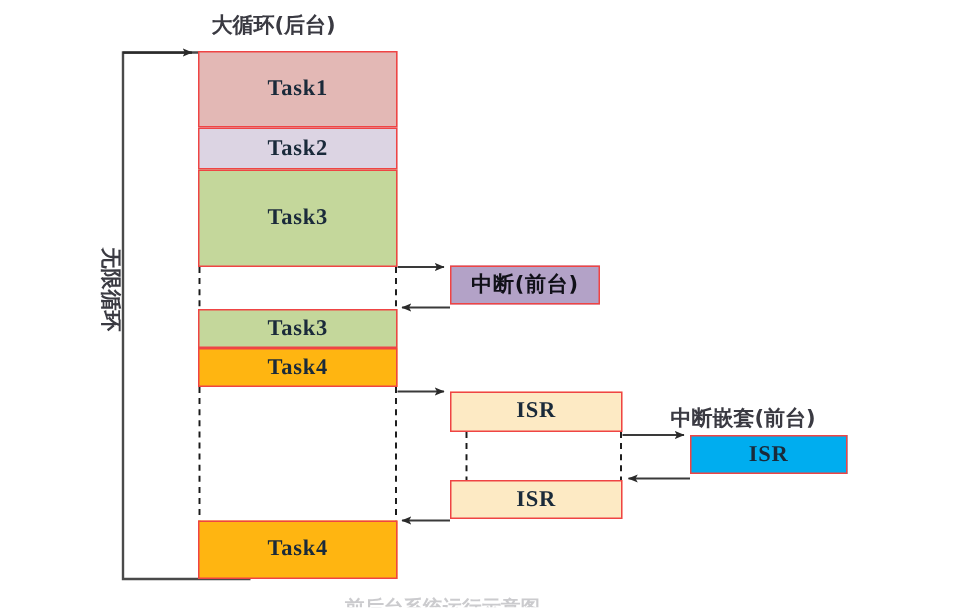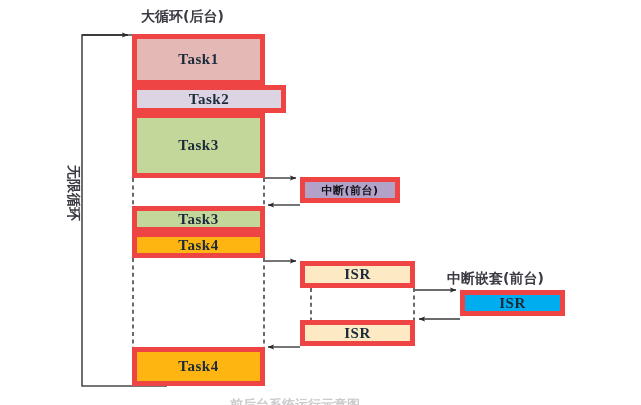--- a/index.html
+++ b/index.html
@@ -12,42 +12,42 @@
     width: 641px;
     height: 405px;
     background: #ffffff;
     font-family: "Liberation Serif", "DejaVu Serif", serif;
     overflow: hidden;
     font-weight: bold;
   }
   .box {
     position: absolute;
     box-sizing: border-box;
-    border: 5px solid #ef4444;
+    border: 1px solid #ef4444;
     display: flex;
     align-items: center;
     justify-content: center;
     color: #1a2a3a;
     font-size: 15px;
     letter-spacing: 0.5px;
     white-space: nowrap;
   }
   .label {
     position: absolute;
     color: #3a3a42;
     font-size: 15px;
     white-space: nowrap;
   }
   .label-cjk {
     font-family: "DejaVu Sans", "Liberation Sans", sans-serif;
     font-size: 14px;
   }
   .box-cjk {
     font-family: "DejaVu Sans", "Liberation Sans", sans-serif;
-    font-size: 11px;
+    font-size: 14px;
     color: #101018;
   }
   .vlabel {
     position: absolute;
     font-family: "DejaVu Sans", "Liberation Sans", sans-serif;
     font-size: 14px;
     color: #3a3a42;
     white-space: nowrap;
     transform-origin: 0 0;
     transform: rotate(90deg);
@@ -121,21 +121,21 @@
   </svg>
 
   <div class="label label-cjk" style="left:141px; top:8px;">大循环(后台)</div>
 
   <div class="vlabel" style="left:82px; top:165px;">无限循环</div>
 
   <div class="box" style="left:132px; top:34px; width:133px; height:51px; background:#e3b8b5;">
     <span>Task1</span>
   </div>
 
-  <div class="box" style="left:132px; top:85px; width:154px; height:28px; background:#dcd4e3;">
+  <div class="box" style="left:132px; top:85px; width:133px; height:28px; background:#dcd4e3;">
     <span>Task2</span>
   </div>
 
   <div class="box" style="left:132px; top:113px; width:133px; height:65px; background:#c4d79b;">
     <span>Task3</span>
   </div>
 
   <div class="box" style="left:132px; top:206px; width:133px; height:26px; background:#c4d79b;">
     <span>Task3</span>
   </div>

